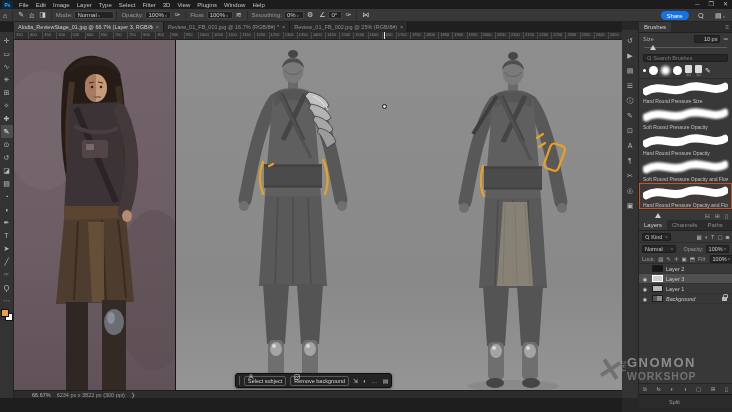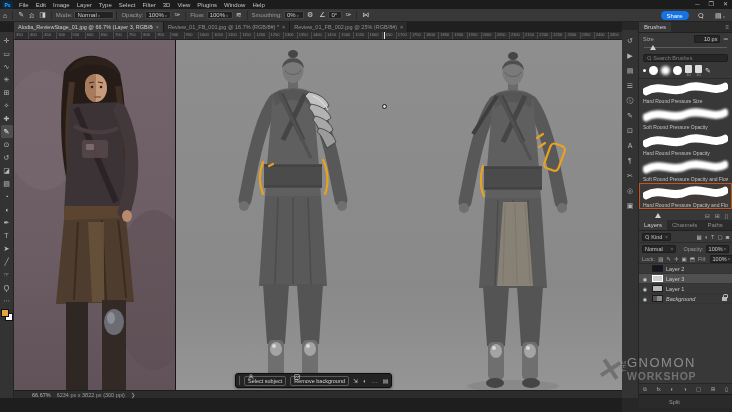--- a/index.html
+++ b/index.html
@@ -125,21 +125,21 @@
   .lock-glyph{margin-left:auto;margin-right:3px;position:relative;width:5px;height:4px;background:#b9b9b9;}
   .lock-glyph::before{content:"";position:absolute;left:1px;top:-3px;width:3px;height:3px;border:1px solid #b9b9b9;border-bottom:none;border-radius:2px 2px 0 0;}
   .layers-foot{position:absolute;left:0;bottom:0;width:100%;height:11px;background:#333;border-top:1px solid #262626;display:flex;align-items:center;justify-content:space-between;padding:0 4px;font-size:5.5px;color:#a5a5a5;}
   .split-strip{height:14px;background:#2a2a2a;border-top:1px solid #191919;display:flex;align-items:center;}
   .split-tab{font-size:5.5px;color:#9a9a9a;margin-left:30px;}
 
   
   .watermark{position:absolute;left:596px;top:352px;width:136px;height:52px;z-index:40;pointer-events:none;}
   .wm-x{position:absolute;left:2px;top:0;font-size:30px;color:rgba(70,70,70,.45);transform:rotate(12deg);font-weight:bold;}
   .wm-the{position:absolute;left:22px;top:11px;font-size:5px;color:rgba(200,200,200,.55);transform:rotate(-90deg);letter-spacing:.5px;}
-  .wm-gnomon{position:absolute;left:31px;top:3px;font-size:13px;font-weight:normal;letter-spacing:1.5px;color:rgba(208,208,208,.55);}
+  .wm-gnomon{position:absolute;left:31px;top:3px;font-size:13px;font-weight:bold;letter-spacing:1.5px;color:rgba(208,208,208,.55);}
   .wm-workshop{position:absolute;left:31px;top:18px;font-size:10.5px;font-weight:bold;letter-spacing:.8px;color:rgba(208,208,208,.38);}
 
   .annot{stroke:var(--annot);fill:none;stroke-width:2.2;stroke-linecap:round;}
 </style>
 </head>
 <body>
 
 <div class="app" style="--accent: #1473e6; --annot: #e9a21f; --sel-orange: #c2561f; --fg-swatch: #e8a33c;">
 
   <div class="titlebar">

